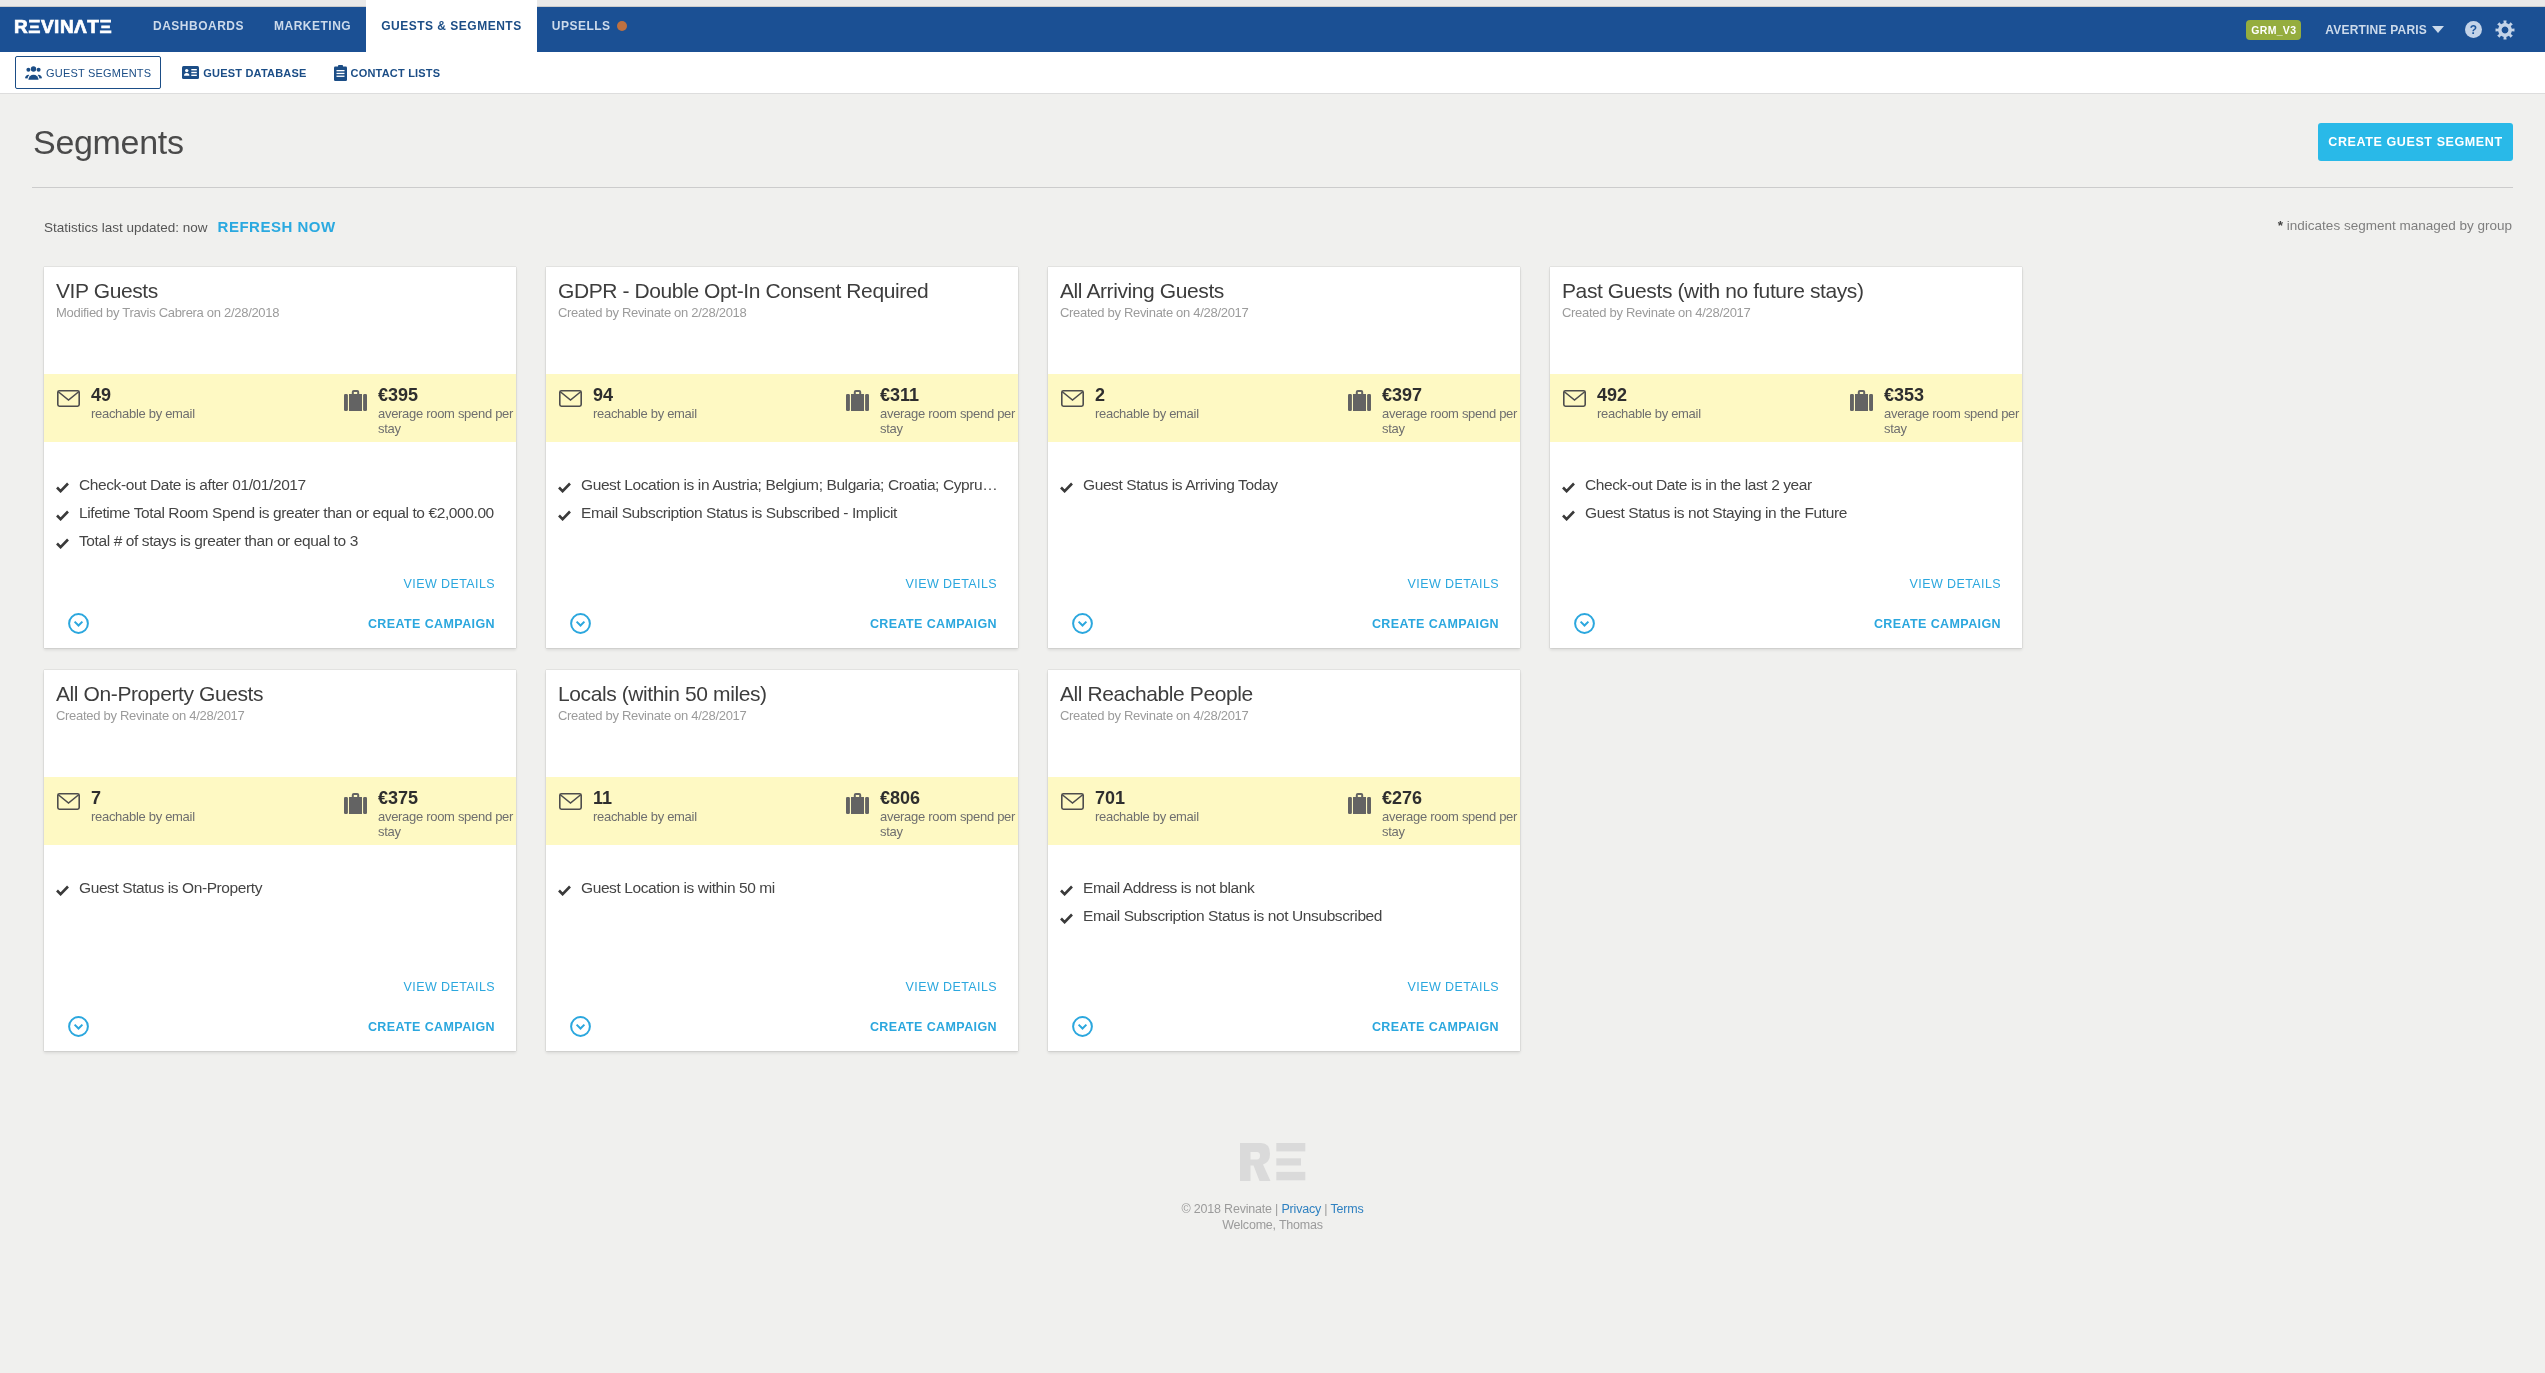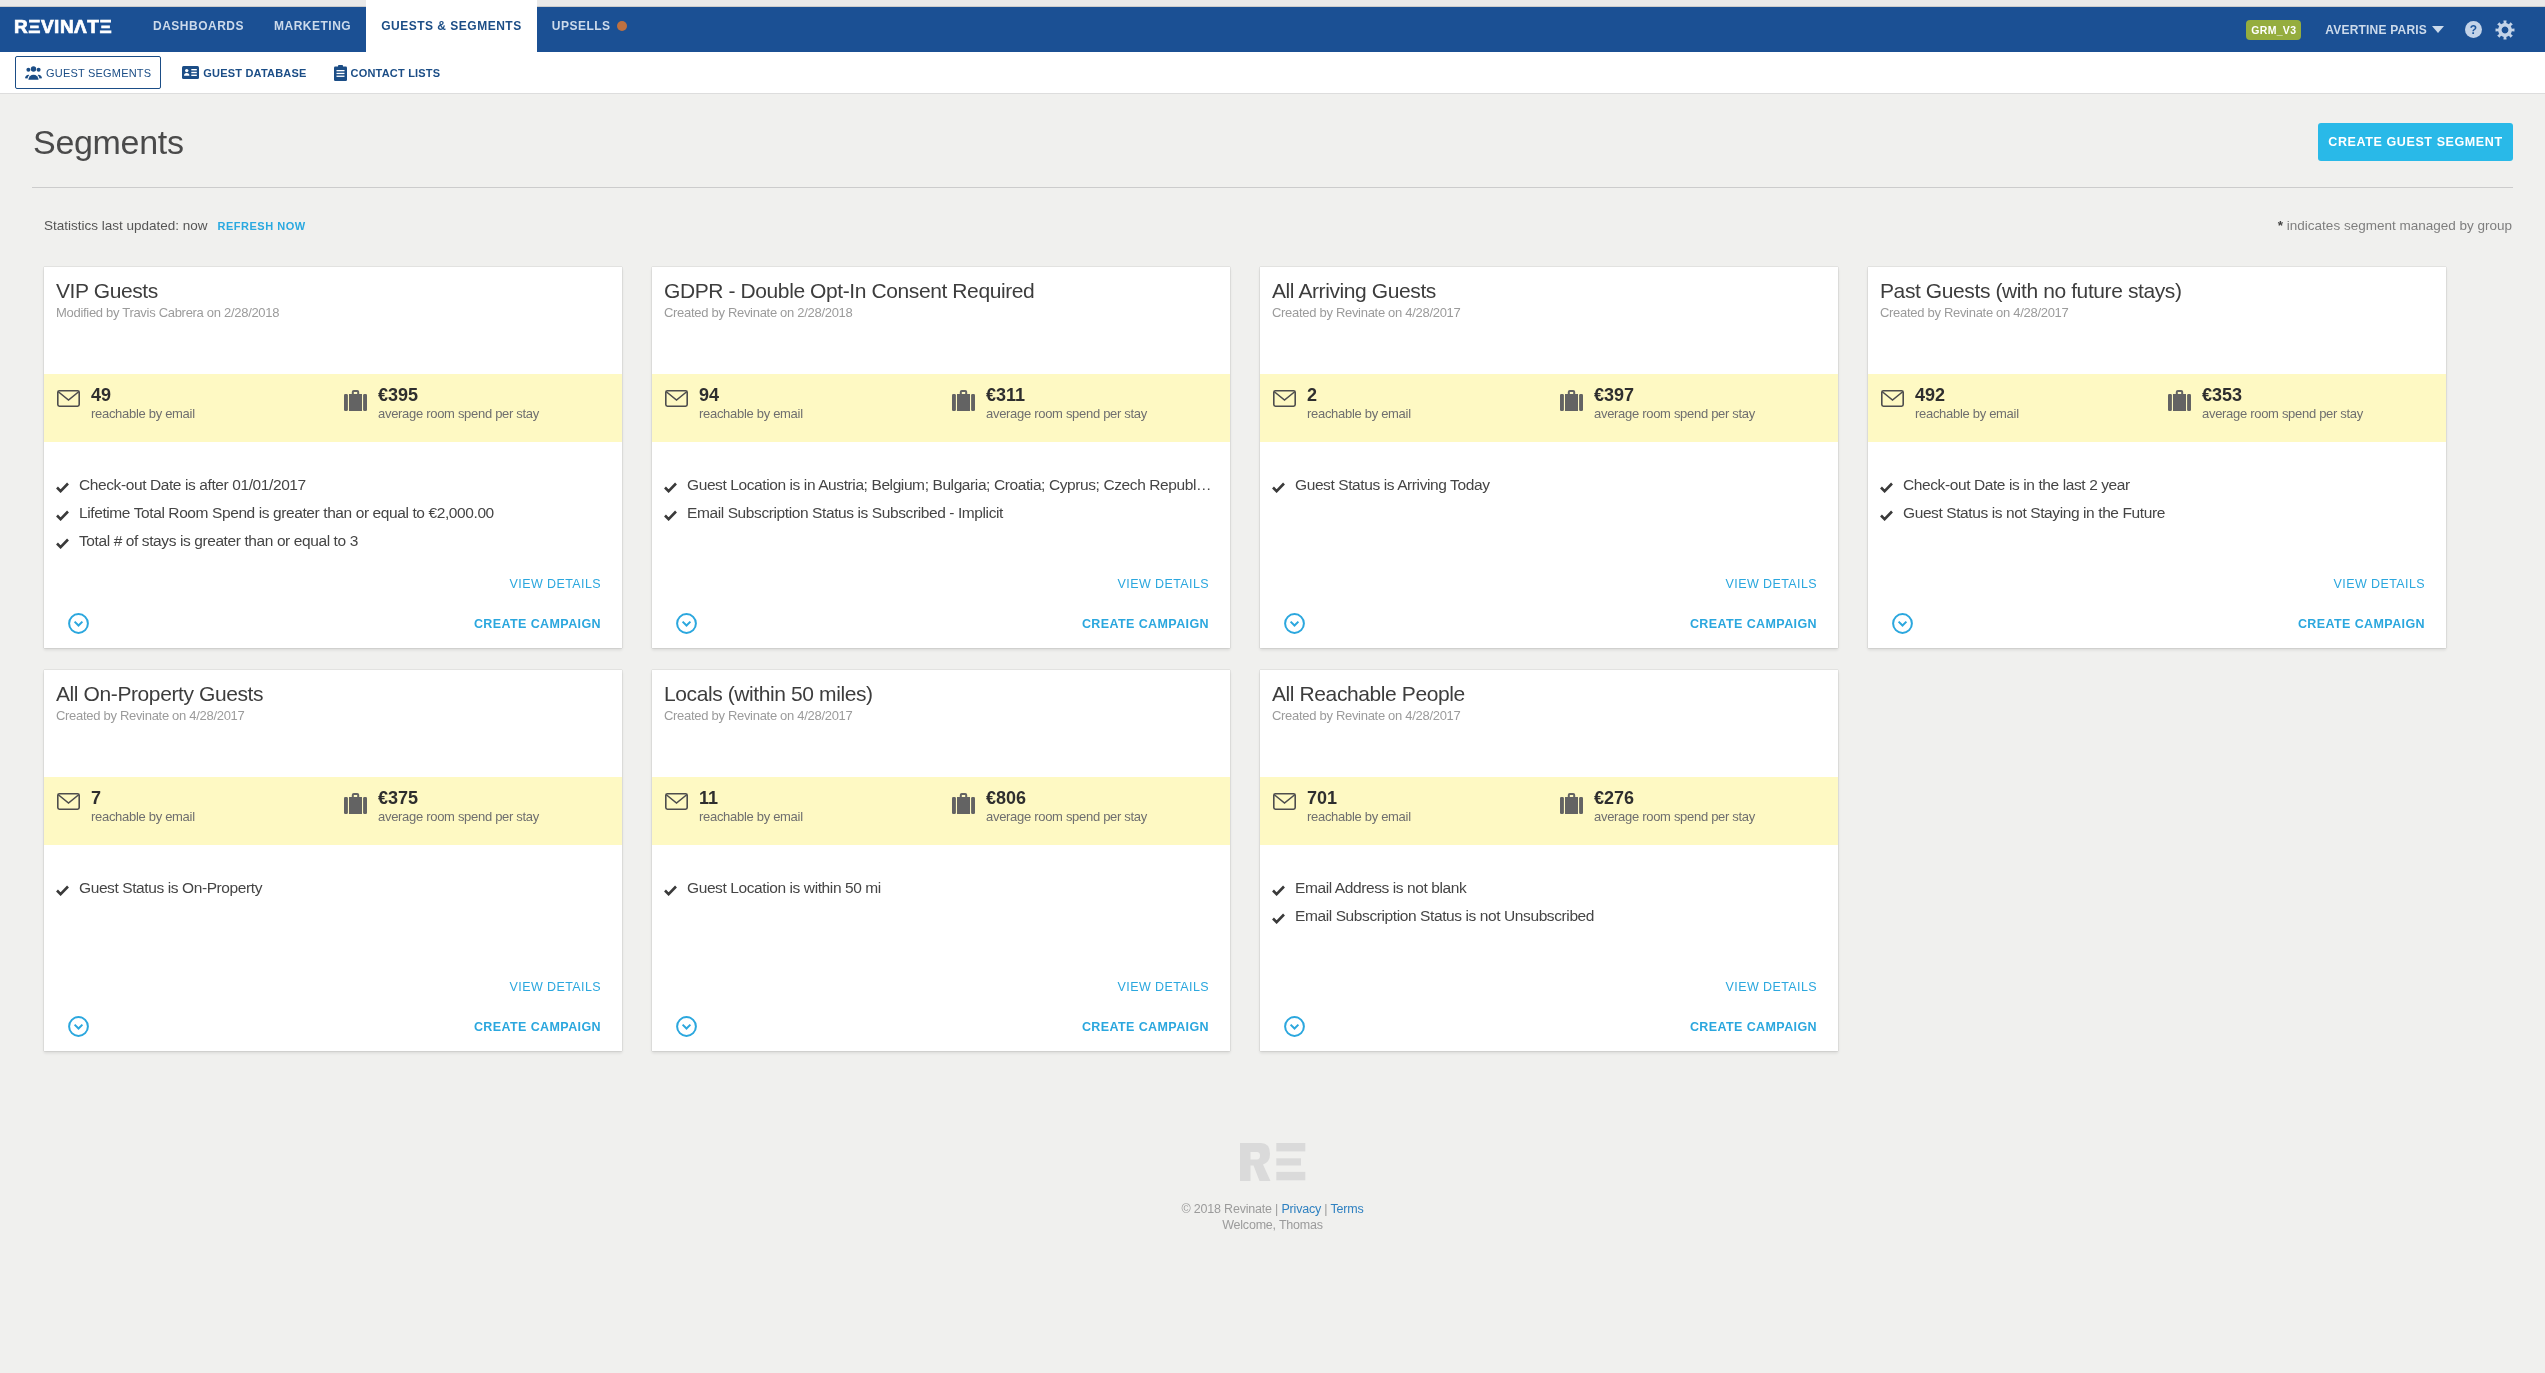--- a/index.html
+++ b/index.html
@@ -24,27 +24,27 @@
 .subnav { position:relative; height:42px; background:#ffffff; border-bottom:1px solid #dddddd; display:flex; align-items:center; }
 .seg-btn { display:flex; align-items:center; border:1px solid #1b4d86; border-radius:2px; height:33px; padding:0 9px; margin-left:15px; color:#1b4d86; font-size:11px; font-weight:400; letter-spacing:0.2px; }
 .sub-item { display:flex; align-items:center; color:#1b4d86; font-size:11px; font-weight:700; letter-spacing:0.2px; }
 .sub-item svg, .seg-btn svg { margin-right:4px; }
 
 .pagehead { position:relative; height:173px; }
 .pagehead h1 { position:absolute; left:33px; top:29px; font-size:34px; font-weight:400; color:#4a4a4a; letter-spacing:-0.3px; }
 .create-btn { position:absolute; right:32px; top:29px; width:195px; height:38px; background:#29b9e8; border-radius:3px; color:#ffffff; font-size:12.5px; font-weight:700; letter-spacing:0.6px; display:flex; align-items:center; justify-content:center; }
 .pagehead hr { position:absolute; left:32px; right:32px; top:93px; border:none; border-top:1px solid #cccccc; }
 .statline { position:absolute; left:44px; top:124px; font-size:13.5px; color:#555555; }
-.refresh { color:#2aa9e0; font-weight:700; font-size:11px; letter-spacing:0.5px; margin-left:10px; }
+.refresh { color:#2aa9e0; font-weight:700; font-size:15px; letter-spacing:0.5px; margin-left:10px; }
 .groupnote { position:absolute; right:33px; top:124px; font-size:13.5px; color:#7e7e7e; }
 .groupnote b { color:#444444; }
 
 .cards { margin:0 0 0 44px; }
 .cardrow { display:flex; margin-bottom:22px; }
-.card { position:relative; width:578px; height:381px; margin-right:30px; background:#ffffff; box-shadow:0 0 1px rgba(0,0,0,0.30), 0 2px 3px rgba(0,0,0,0.10); }
+.card { position:relative; width:472px; height:381px; margin-right:30px; background:#ffffff; box-shadow:0 0 1px rgba(0,0,0,0.30), 0 2px 3px rgba(0,0,0,0.10); }
 .card h2 { padding:10px 16px 0 12px; font-size:21px; font-weight:400; color:#3d3d3d; letter-spacing:-0.4px; line-height:28px; white-space:nowrap; }
 .card .sub { padding:0 16px 0 12px; font-size:13px; color:#9b9b9b; letter-spacing:-0.3px; }
 .band { position:absolute; left:0; right:0; top:107px; height:68px; background:#fef9c3; }
 .stat { position:absolute; top:12px; display:flex; }
 .stat .ic { margin-top:4px; }
 .stat .txt { margin-left:11px; }
 .stat .num { font-size:18px; line-height:19px; font-weight:700; color:#2e2e2e; }
 .stat .lbl { font-size:13px; color:#6f6f6f; margin-top:1px; letter-spacing:-0.3px; }
 .stat1 { left:13px; }
 .stat2 { left:300px; }

